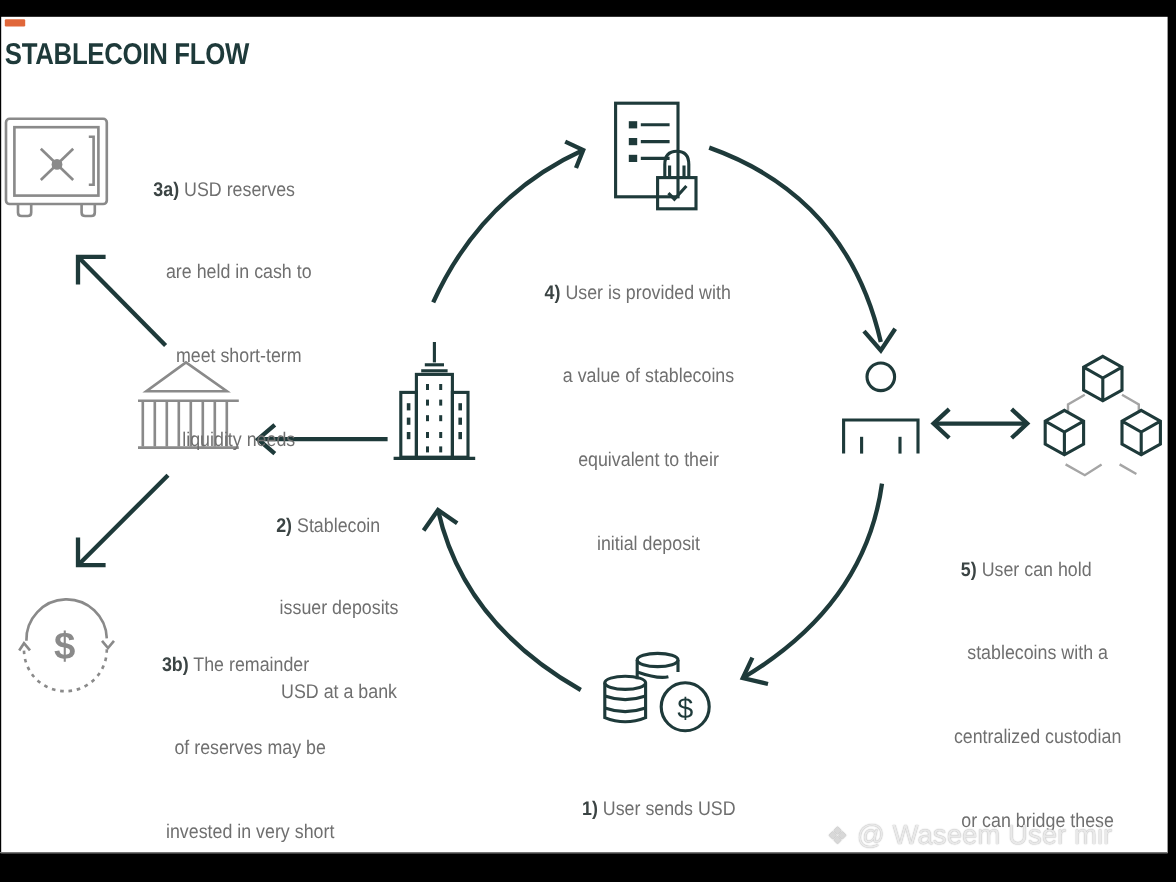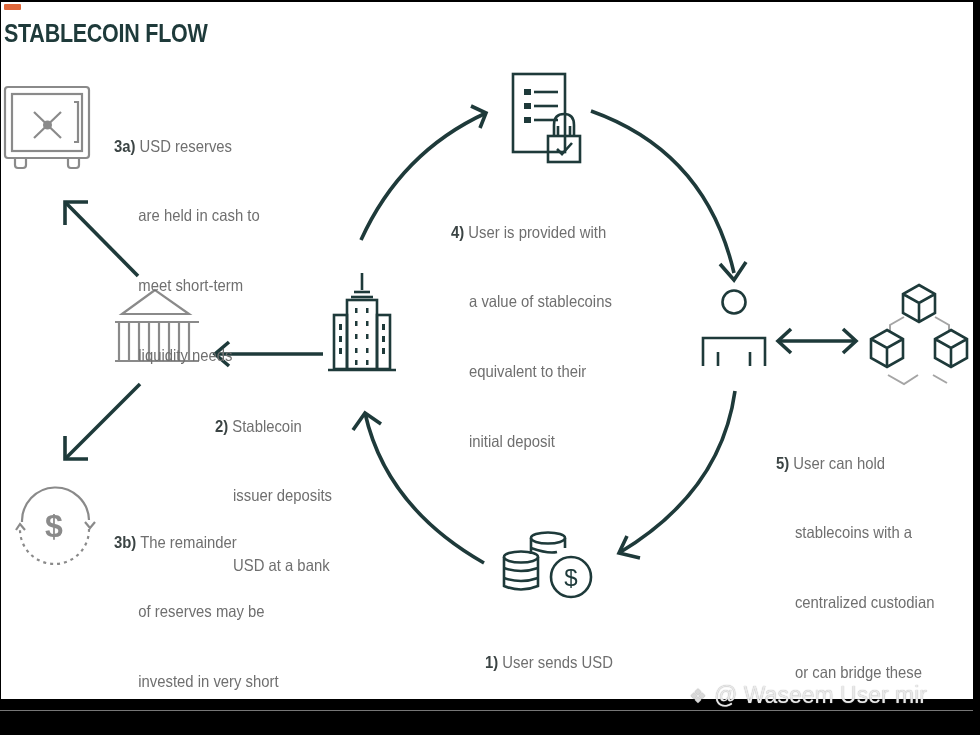--- a/index.html
+++ b/index.html
@@ -1,17 +1,17 @@
 <!DOCTYPE html>
 <html><head>
   <meta charset="utf-8">
   <style>
     html, body { margin: 0; padding: 0; }
     body { width: 980px; height: 735px; background: #000; position: relative; overflow: hidden; font-family: "Liberation Sans", sans-serif; }
-    #canvas { position: absolute; left: 1px; top: 2px; width: 972px; height: 697px; background: #fff; overflow: hidden; }
+    #canvas { position: absolute; left: 1px; top: 14px; width: 972px; height: 697px; background: #fff; overflow: hidden; text-align: center; }
     #bottom-line { position: absolute; left: 0; top: 710px; width: 973px; height: 1px; background: #777; }
     .accent-bar { position: absolute; left: 3px; top: 2px; width: 17px; height: 6px; background: #e0673a; border-radius: 1px; }
     .title { position: absolute; left: 3px; top: 17px; font-size: 25px; font-weight: bold; color: #1e3a3a; letter-spacing: -0.3px; transform: scaleX(0.86); transform-origin: left top; white-space: nowrap; }
     .cap { position: absolute; font-size: 16.5px; line-height: 23.3px; color: #6f6f6f; white-space: pre; transform: scaleX(0.9); transform-origin: left top; }
     .cap .num { font-weight: bold; color: #3b4444; }
     .cap .line { display: block; }
     .cap .indent { padding-left: 27px; }
     svg.layer { position: absolute; left: 0; top: 0; width: 972px; height: 697px; }
     .watermark { position: absolute; left: 688px; top: 682px; font-size: 23px; color: #e9e9e9; white-space: nowrap; text-shadow: 0 0 1px #999; }
     .watermark .wm-icon { display: inline-block; width: 20px; text-align: center; font-size: 20px; color: #d8d8d8; margin-right: 6px; }

